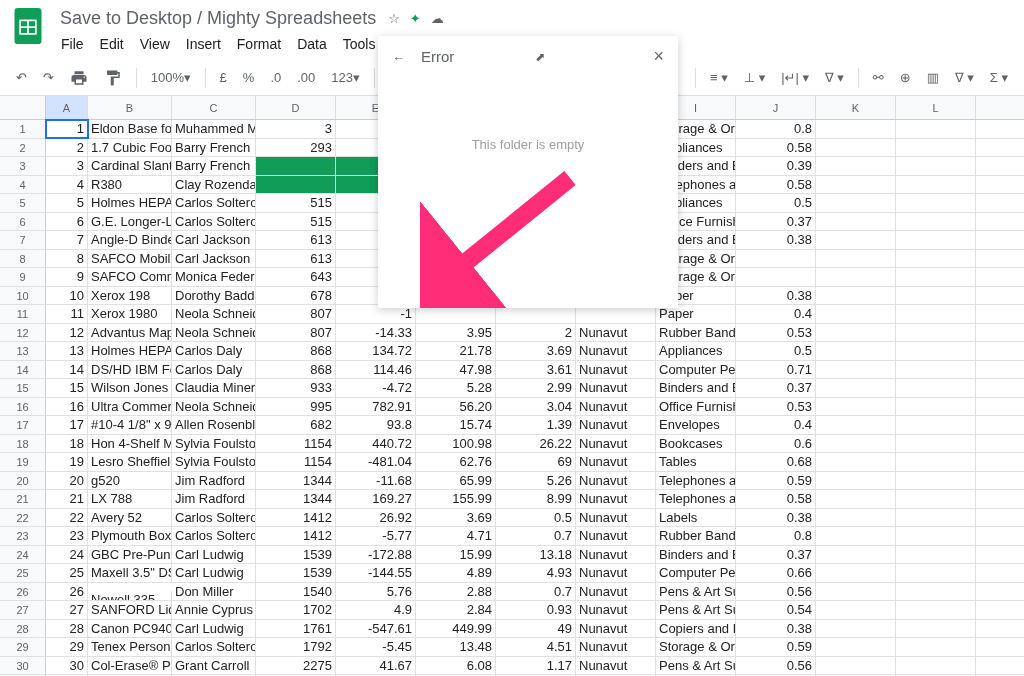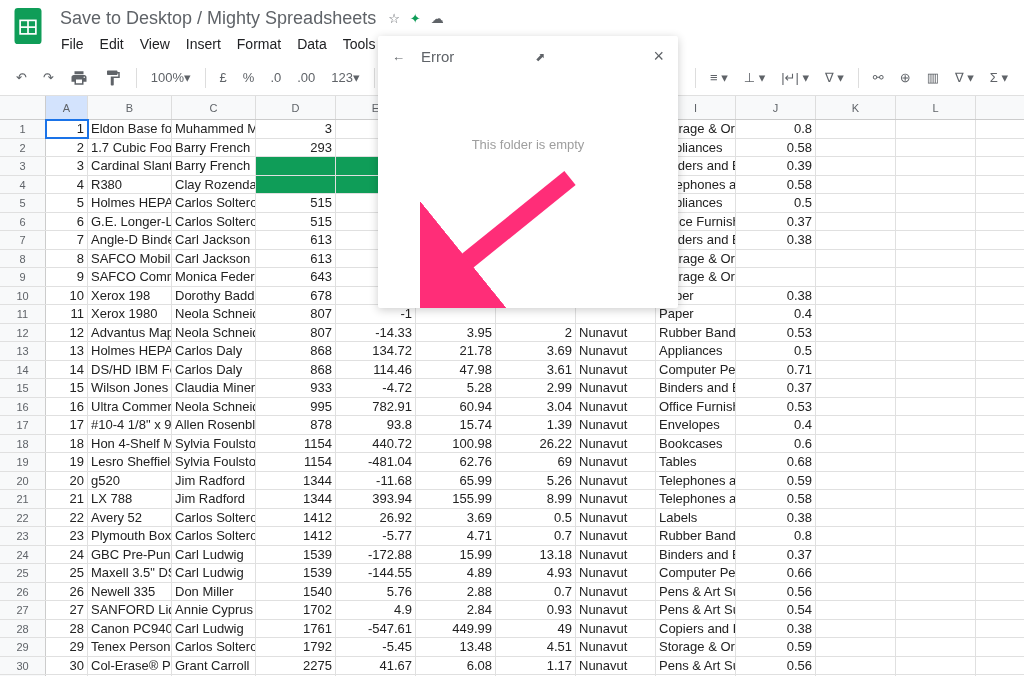--- a/index.html
+++ b/index.html
@@ -358,34 +358,34 @@
         <div class="cell" style="width: 80px;"></div>
         <div class="cell" style="width: 80px;"></div>
       </div>
       <div class="row">
         <div class="row-h">16</div>
         <div class="cell r" style="width: 42px;">16</div>
         <div class="cell" style="width: 84px;">Ultra Commercia</div>
         <div class="cell" style="width: 84px;">Neola Schneider</div>
         <div class="cell r" style="width: 80px;">995</div>
         <div class="cell r" style="width: 80px;">782.91</div>
-        <div class="cell r" style="width: 80px;">60.94</div>
+        <div class="cell r" style="width: 80px;">56.20</div>
         <div class="cell r" style="width: 80px;">3.04</div>
         <div class="cell" style="width: 80px;">Nunavut</div>
         <div class="cell" style="width: 80px;">Office Furnishing</div>
         <div class="cell r" style="width: 80px;">0.53</div>
         <div class="cell" style="width: 80px;"></div>
         <div class="cell" style="width: 80px;"></div>
       </div>
       <div class="row">
         <div class="row-h">17</div>
         <div class="cell r" style="width: 42px;">17</div>
         <div class="cell" style="width: 84px;">#10-4 1/8" x 9 1/</div>
         <div class="cell" style="width: 84px;">Allen Rosenblatt</div>
-        <div class="cell r" style="width: 80px;">878</div>
+        <div class="cell r" style="width: 80px;">682</div>
         <div class="cell r" style="width: 80px;">93.8</div>
         <div class="cell r" style="width: 80px;">15.74</div>
         <div class="cell r" style="width: 80px;">1.39</div>
         <div class="cell" style="width: 80px;">Nunavut</div>
         <div class="cell" style="width: 80px;">Envelopes</div>
         <div class="cell r" style="width: 80px;">0.4</div>
         <div class="cell" style="width: 80px;"></div>
         <div class="cell" style="width: 80px;"></div>
       </div>
       <div class="row">
@@ -432,21 +432,21 @@
         <div class="cell r" style="width: 80px;">0.59</div>
         <div class="cell" style="width: 80px;"></div>
         <div class="cell" style="width: 80px;"></div>
       </div>
       <div class="row">
         <div class="row-h">21</div>
         <div class="cell r" style="width: 42px;">21</div>
         <div class="cell" style="width: 84px;">LX 788</div>
         <div class="cell" style="width: 84px;">Jim Radford</div>
         <div class="cell r" style="width: 80px;">1344</div>
-        <div class="cell r" style="width: 80px;">393.94</div>
+        <div class="cell r" style="width: 80px;">169.27</div>
         <div class="cell r" style="width: 80px;">155.99</div>
         <div class="cell r" style="width: 80px;">8.99</div>
         <div class="cell" style="width: 80px;">Nunavut</div>
         <div class="cell" style="width: 80px;">Telephones and</div>
         <div class="cell r" style="width: 80px;">0.58</div>
         <div class="cell" style="width: 80px;"></div>
         <div class="cell" style="width: 80px;"></div>
       </div>
       <div class="row">
         <div class="row-h">22</div>
@@ -504,21 +504,21 @@
         <div class="cell r" style="width: 80px;">4.93</div>
         <div class="cell" style="width: 80px;">Nunavut</div>
         <div class="cell" style="width: 80px;">Computer Periph</div>
         <div class="cell r" style="width: 80px;">0.66</div>
         <div class="cell" style="width: 80px;"></div>
         <div class="cell" style="width: 80px;"></div>
       </div>
       <div class="row">
         <div class="row-h">26</div>
         <div class="cell r" style="width: 42px;">26</div>
-        <div class="cell" style="width: 84px;">Newell 335</div>
+        <div class="cell" style="width: 84px; margin-top: 8px;">Newell 335</div>
         <div class="cell" style="width: 84px;">Don Miller</div>
         <div class="cell r" style="width: 80px;">1540</div>
         <div class="cell r" style="width: 80px;">5.76</div>
         <div class="cell r" style="width: 80px;">2.88</div>
         <div class="cell r" style="width: 80px;">0.7</div>
         <div class="cell" style="width: 80px;">Nunavut</div>
         <div class="cell" style="width: 80px;">Pens &amp; Art Supp</div>
         <div class="cell r" style="width: 80px;">0.56</div>
         <div class="cell" style="width: 80px;"></div>
         <div class="cell" style="width: 80px;"></div>

